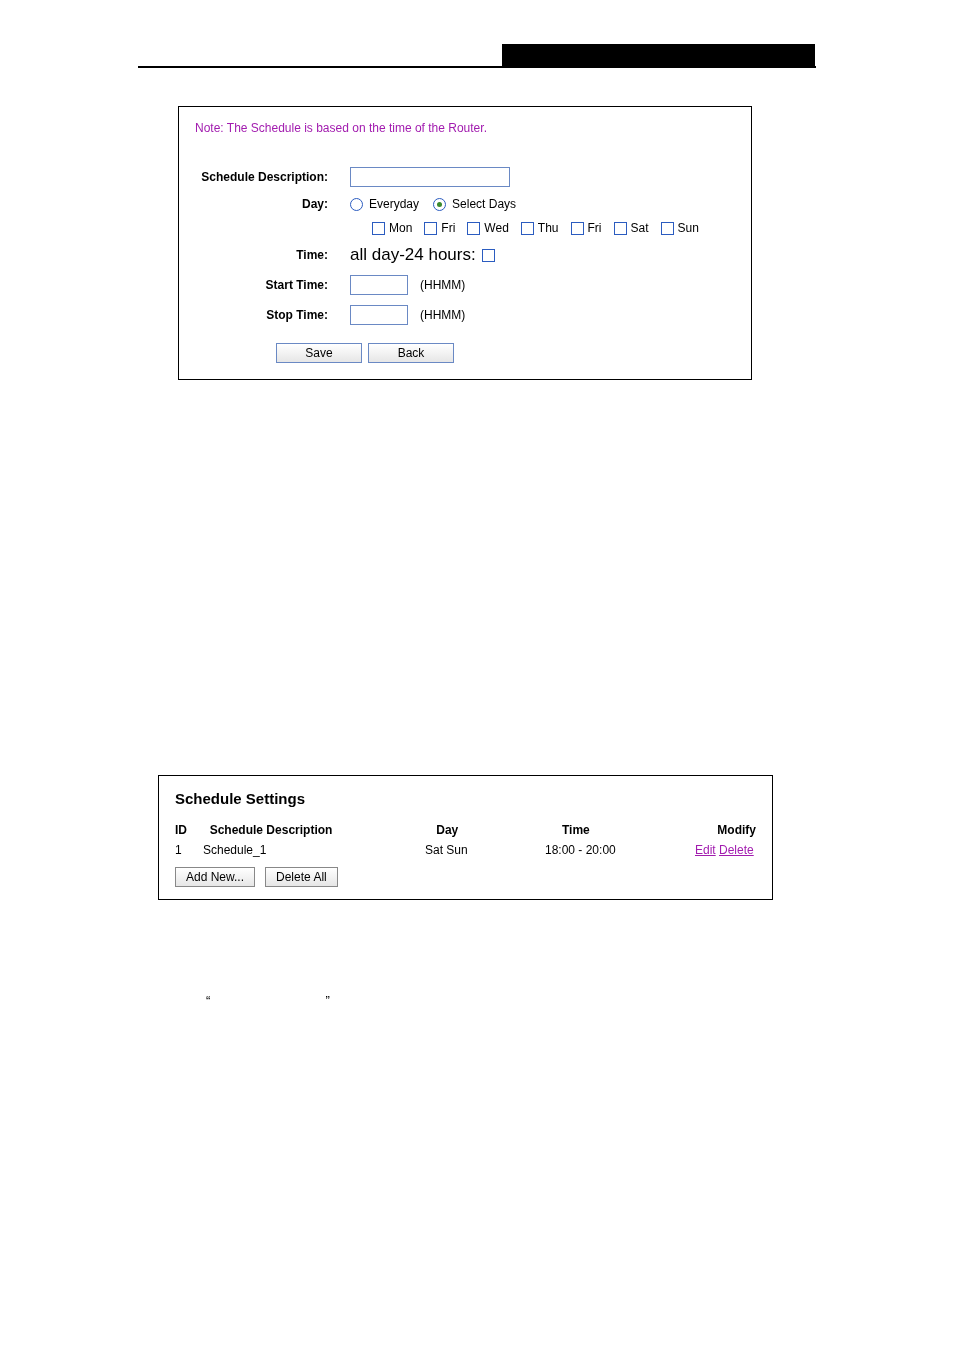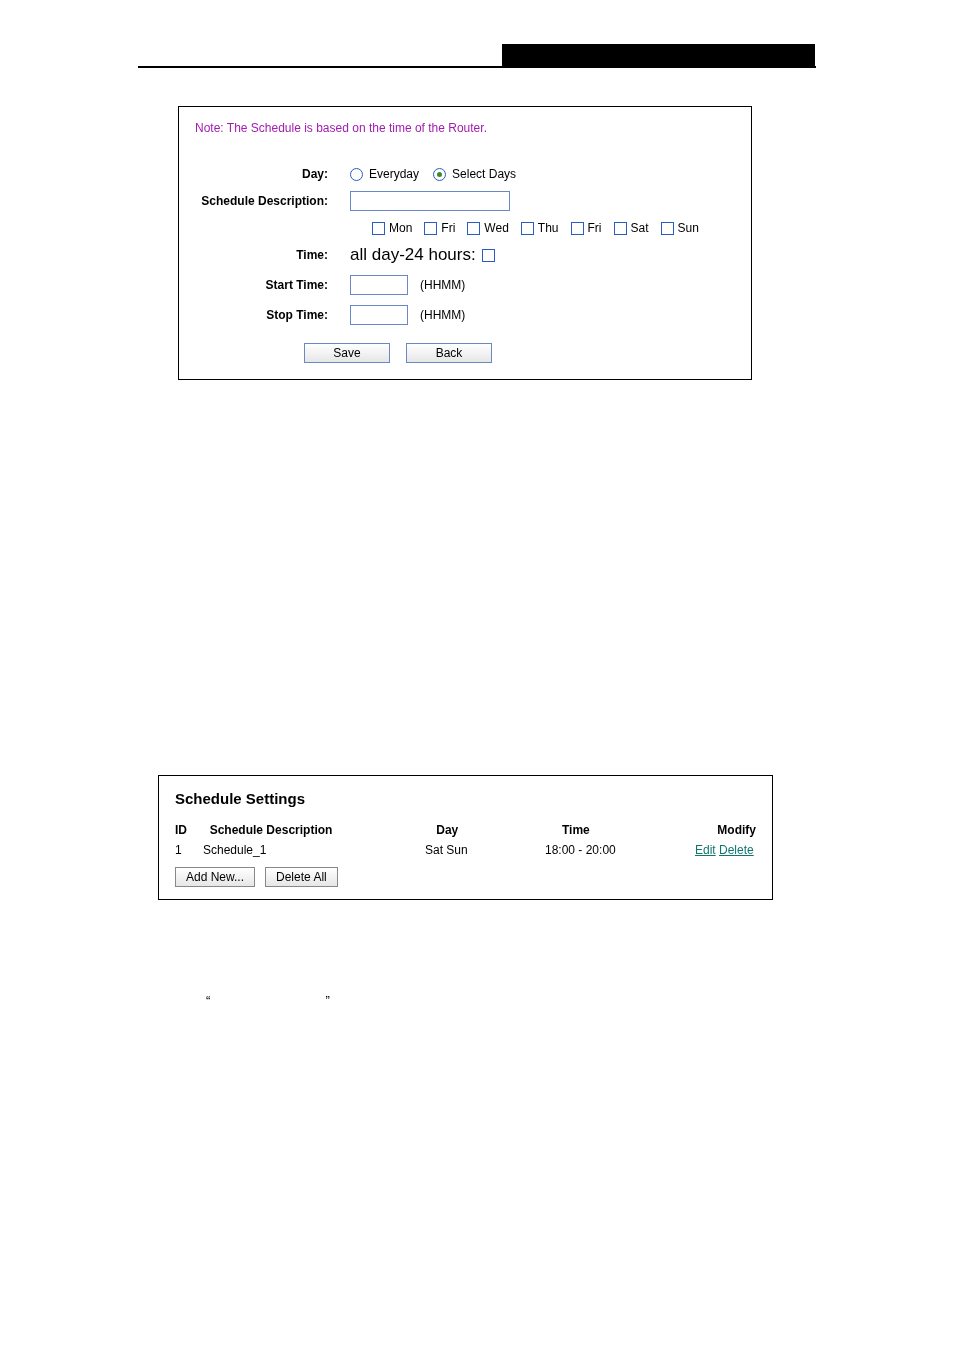--- a/index.html
+++ b/index.html
@@ -120,24 +120,24 @@
       gap: 4px;
     }
     .hint {
       font-size: 12px;
       margin-left: 6px;
     }
     .plain-text {
       font-size: 17px;
     }
     .button-row {
-      margin-left: 109px;
+      margin-left: 81px;
       margin-top: 18px;
       display: flex;
-      gap: 16px;
+      gap: 6px;
     }
     .btn {
       background: linear-gradient(to bottom, #ffffff 0%, #e6e6e6 100%);
       border: 1px solid #6a89c4;
       padding: 2px 24px;
       font-size: 12px;
       cursor: pointer;
       min-width: 86px;
     }
     .panel2 {
@@ -167,21 +167,21 @@
       display: flex;
       font-size: 12px;
       margin-bottom: 10px;
     }
     .col-id { width: 28px; }
     .col-desc { width: 222px; }
     .col-day { width: 120px; }
     .col-time { width: 150px; }
     .col-modify { flex: 1; }
     .link {
-      color: #0f766e;
+      color: #a21caf;
       text-decoration: underline;
       cursor: pointer;
     }
     .table-buttons {
       display: flex;
       gap: 10px;
     }
     .btn2 {
       background: linear-gradient(to bottom, #ffffff 0%, #e6e6e6 100%);
       border: 1px solid #888;
@@ -199,33 +199,33 @@
 <body>
 
 <div class="top-black-bar"></div>
 <div class="top-line"></div>
 
 <div class="panel">
   <div class="panel-inner">
     <div class="note-text">Note: The Schedule is based on the time of the Router.</div>
 
     <div class="form-row">
+      <div class="form-label">Schedule Description:</div>
+      <div class="form-value">
+        <input type="text" class="text-input" value="" style="">
+      </div>
+    </div>
+
+    <div class="form-row">
       <div class="form-label">Day:</div>
       <div class="form-value">
         <input type="radio" name="day" class="radio" style="">
         <span class="rc-label">Everyday</span>
         <input type="radio" name="day" class="radio" checked="" style="">
         <span class="rc-label">Select Days</span>
-      </div>
-    </div>
-
-    <div class="form-row">
-      <div class="form-label">Schedule Description:</div>
-      <div class="form-value">
-        <input type="text" class="text-input" value="" style="">
       </div>
     </div>
 
     <div class="day-checks">
       <input type="checkbox" class="checkbox" style="">
       <span class="rc-label">Mon</span>
       <input type="checkbox" class="checkbox" style="">
       <span class="rc-label">Fri</span>
       <input type="checkbox" class="checkbox" style="">
       <span class="rc-label">Wed</span>

